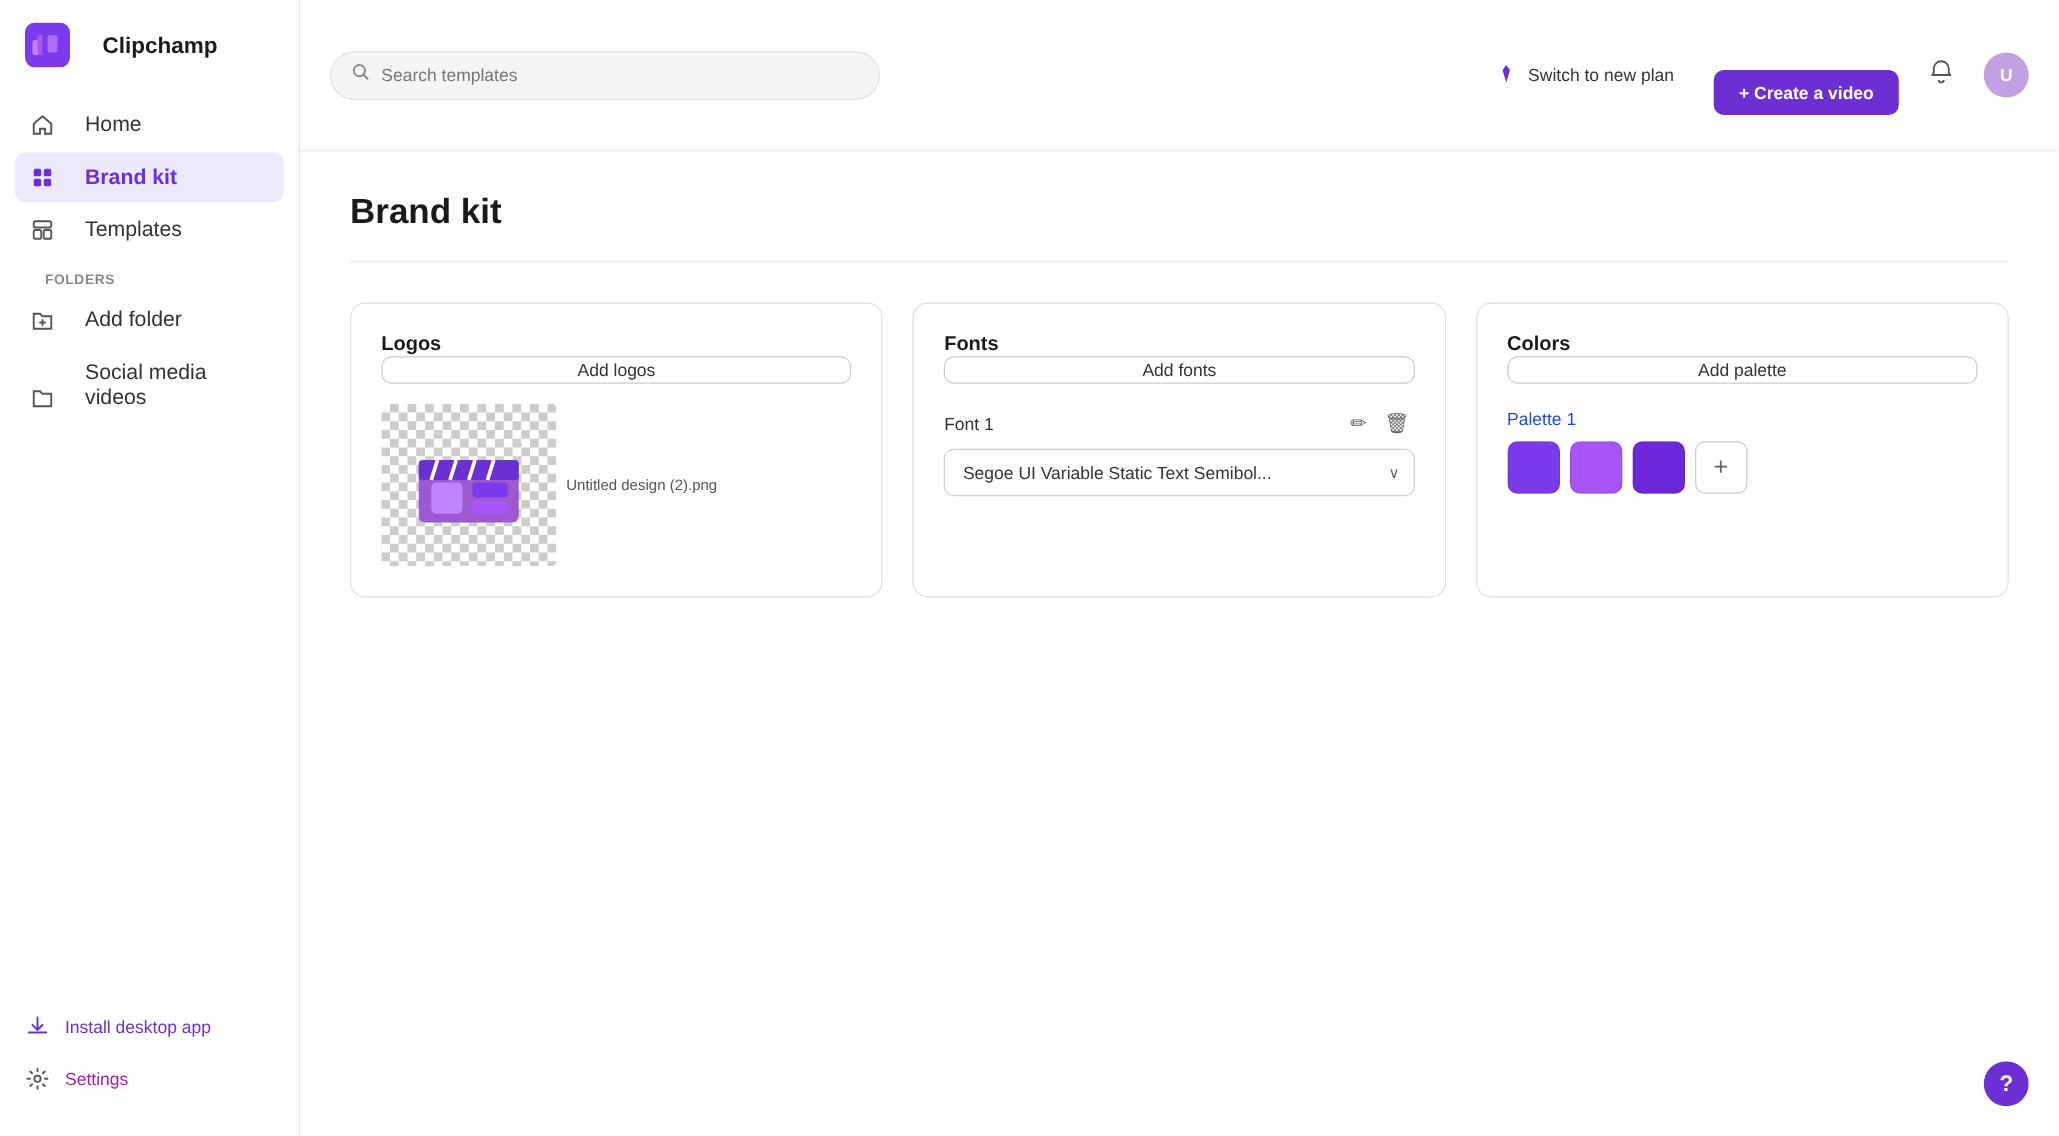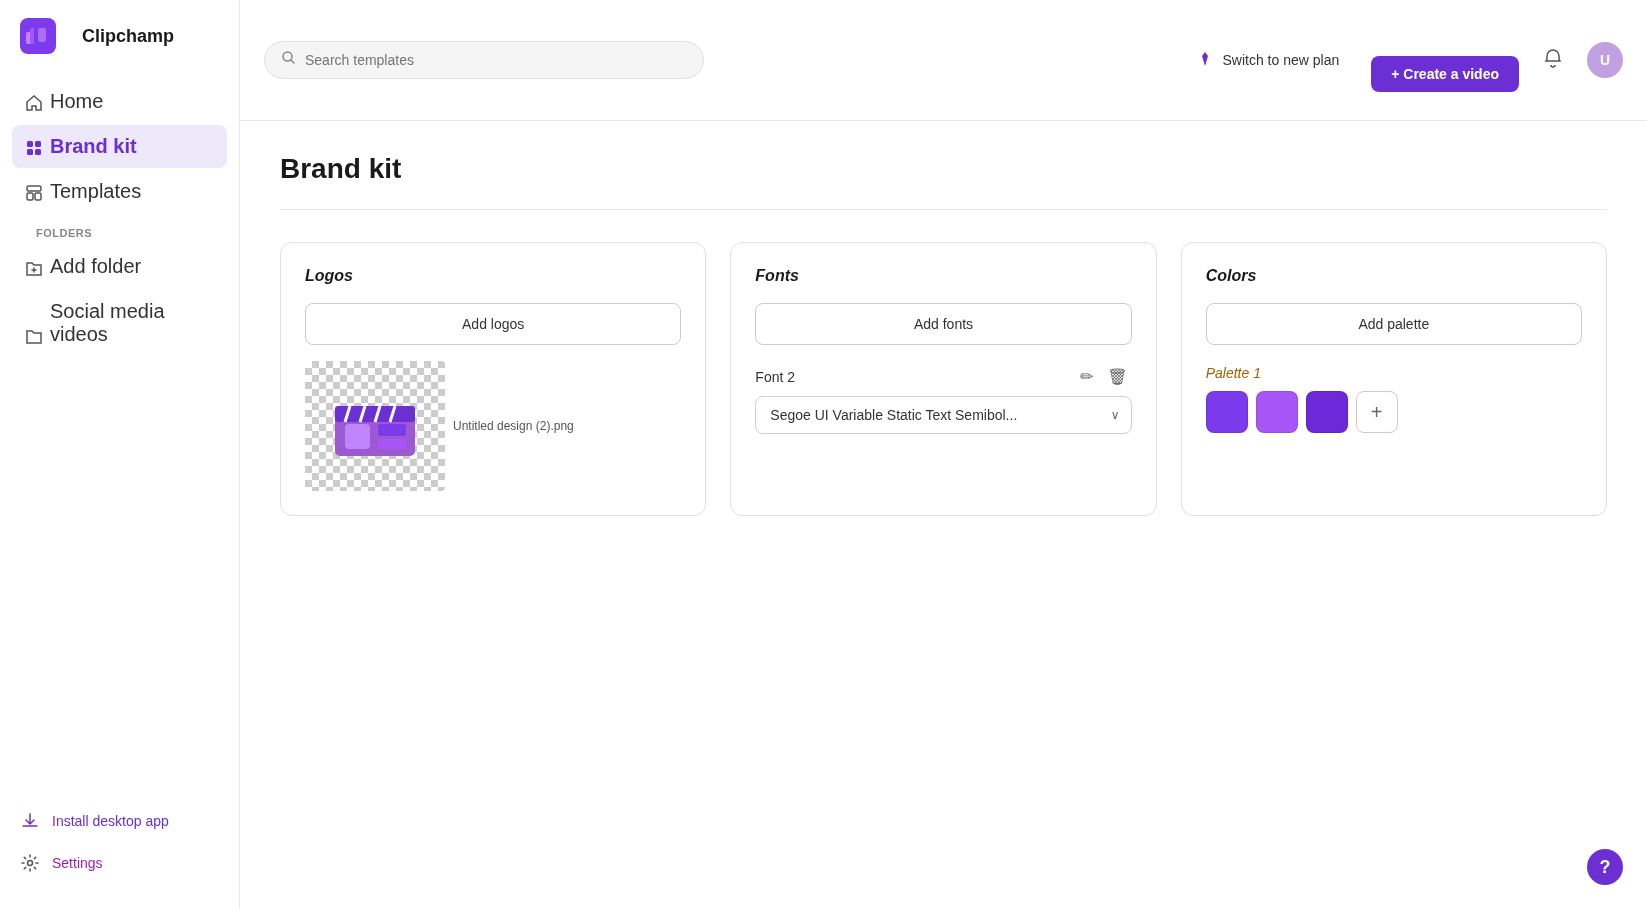--- a/index.html
+++ b/index.html
@@ -32,25 +32,25 @@
       font-weight: 600;
       color: #1a1a1a;
     }
     .sidebar-nav {
       flex: 1;
       padding: 8px 12px;
     }
     .nav-item {
       display: flex;
       align-items: flex-end;
-      gap: 6px;
+      gap: 24px;
       padding: 10px 12px;
       border-radius: 8px;
       cursor: pointer;
-      font-size: 20px;
+      font-size: 17px;
       color: #333;
       margin-bottom: 2px;
     }
     .nav-item.active {
       background: #ede9fb;
       color: #6b2fd4;
       font-weight: 600;
     }
     .nav-icon {
       width: 20px;
@@ -208,27 +208,25 @@
       padding: 24px;
       flex: 1;
       min-width: 300px;
       max-width: 460px;
     }
 
     .card-title {
       font-size: 16px;
       font-weight: 700;
       color: #1a1a1a;
-      margin-bottom: 18px;
-      font-style: italic;
     }
 
     .add-btn {
       width: 100%;
-      padding: 12px;
+      padding: 2px;
       border: 1px solid #ccc;
       border-radius: 8px;
       background: #fff;
       font-size: 14px;
       color: #333;
       cursor: pointer;
       margin-bottom: 16px;
       font-weight: 500;
     }
 
@@ -308,23 +306,22 @@
       align-items: center;
       justify-content: space-between;
     }
 
     
     .palette-item {
       margin-top: 4px;
     }
     .palette-item-label {
       font-size: 14px;
-      color: #a16207;
+      color: #1d4ed8;
       margin-bottom: 10px;
-      font-style: italic;
     }
     .color-swatches {
       display: flex;
       gap: 8px;
       align-items: center;
     }
     .color-swatch {
       width: 42px;
       height: 42px;
       border-radius: 8px;
@@ -526,21 +523,21 @@
           </div>
           <span class="logo-filename">Untitled design (2).png</span>
         </div>
       </div>
 
       <div class="card">
         <div class="card-title">Fonts</div>
         <button class="add-btn">Add fonts</button>
         <div class="font-item">
           <div class="font-item-header">
-            <span class="font-item-label">Font 2</span>
+            <span class="font-item-label">Font 1</span>
             <div class="font-item-actions">
               <button class="icon-btn" title="Edit">
                 <span>✏</span>
               </button>
               <button class="icon-btn" title="Delete">
                 <span>🗑</span>
               </button>
             </div>
           </div>
           <div class="font-select-wrapper">

